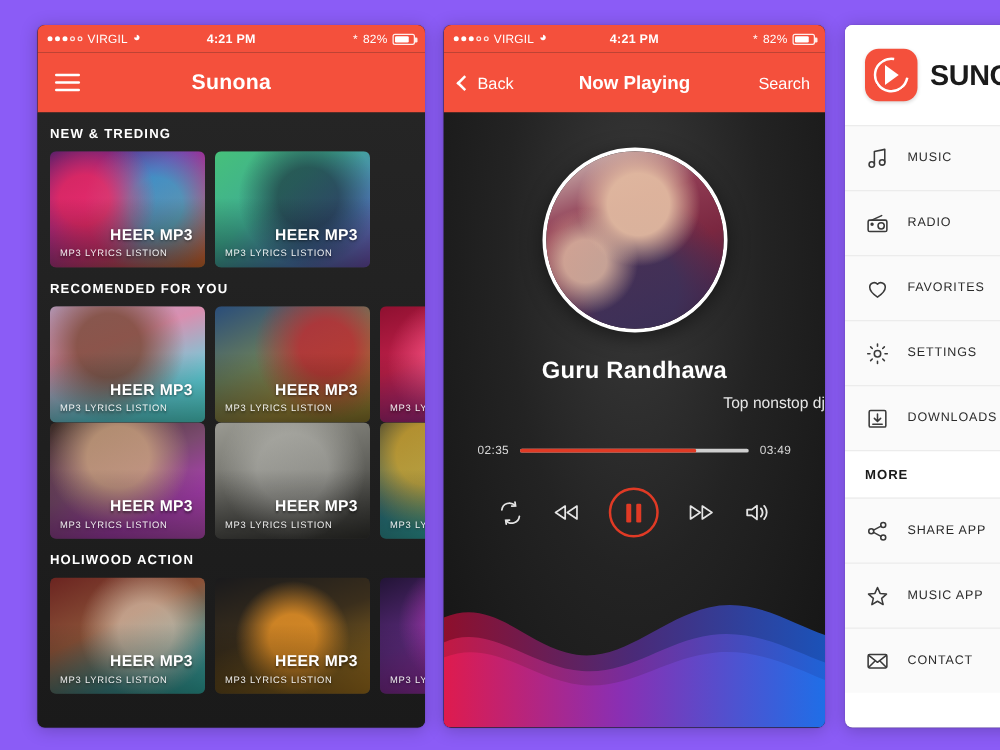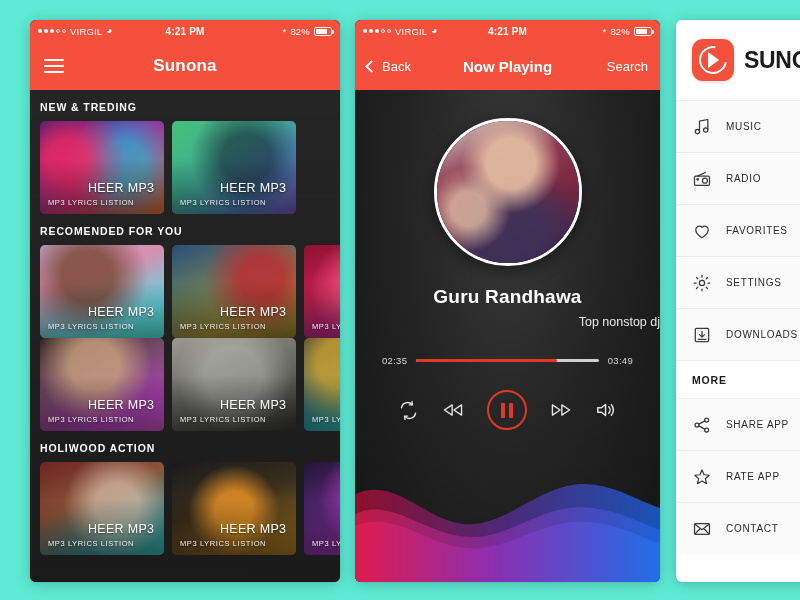--- a/index.html
+++ b/index.html
@@ -2,21 +2,21 @@
 <html><head>
 <meta charset="utf-8">
 <style>
   * { margin:0; padding:0; box-sizing:border-box; }
   html,body { width:800px; height:600px; overflow:hidden; }
   body {
     background:#ffffff;
     font-family:"Liberation Sans", sans-serif;
     -webkit-font-smoothing:antialiased;
   }
-  .stage { position:relative; width:800px; height:600px; background:#5eead4; }
+  .stage { position:relative; width:800px; height:600px; background:#8b5cf6; }
 
   
   .phone {
     position:absolute;
     top:20px;
     height:562px;
     border-radius:6px;
     overflow:hidden;
     background:#1c1c1c;
     box-shadow:0 2px 14px rgba(0,0,0,.22), 0 0 1px rgba(0,0,0,.3);
@@ -79,21 +79,21 @@
     position:relative; width:124px; height:93px; border-radius:5px;
     overflow:hidden; flex:0 0 auto; cursor:pointer;
   }
   .card .art { position:absolute; inset:0; }
   .card .shade {
     position:absolute; inset:0;
     background:linear-gradient(180deg,rgba(0,0,0,0) 40%,rgba(0,0,0,.45) 100%);
   }
   .card .txt { position:absolute; left:8px; bottom:7px; right:6px; }
   .card .t1 {
-    color:#fff; font-size:12.5px; font-weight:normal; letter-spacing:.3px;
+    color:#fff; font-size:12.5px; font-weight:bold; letter-spacing:.3px;
     text-shadow:0 1px 2px rgba(0,0,0,.5); line-height:1.1;padding-left:40px;
   }
   .card .t2 {
     color:rgba(255,255,255,.92); font-size:7.5px; letter-spacing:.6px;
     margin-top:2px; text-shadow:0 1px 2px rgba(0,0,0,.5);
   }
   
   .art-a{background:
      radial-gradient(circle at 22% 42%,rgba(255,40,90,.75) 0 18%,rgba(0,0,0,0) 52%),
      radial-gradient(circle at 68% 46%,rgba(0,220,230,.55) 0 22%,rgba(0,0,0,0) 58%),
@@ -557,21 +557,21 @@
             </svg>
           </span>
           <span class="menu-label">SHARE APP</span>
         </div>
         <div class="menu-item">
           <span class="ico">
             <svg viewBox="0 0 24 24" fill="none" stroke="#3a3a3a" stroke-width="1.5" stroke-linecap="round" stroke-linejoin="round">
               <polygon points="12,3.6 14.5,9.3 20.6,9.9 16,14 17.4,20 12,16.8 6.6,20 8,14 3.4,9.9 9.5,9.3"></polygon>
             </svg>
           </span>
-          <span class="menu-label">RATE APP</span>
+          <span class="menu-label">MUSIC APP</span>
         </div>
         <div class="menu-item">
           <span class="ico">
             <svg viewBox="0 0 24 24" fill="none" stroke="#3a3a3a" stroke-width="1.5" stroke-linecap="round" stroke-linejoin="round">
               <rect x="3" y="5.6" width="18" height="12.8" rx="1.3"></rect>
               <path d="M3.6 6.4 12 13l8.4-6.6"></path>
               <path d="M3.6 17.8 9.4 12M20.4 17.8 14.6 12"></path>
             </svg>
           </span>
           <span class="menu-label">CONTACT</span>

